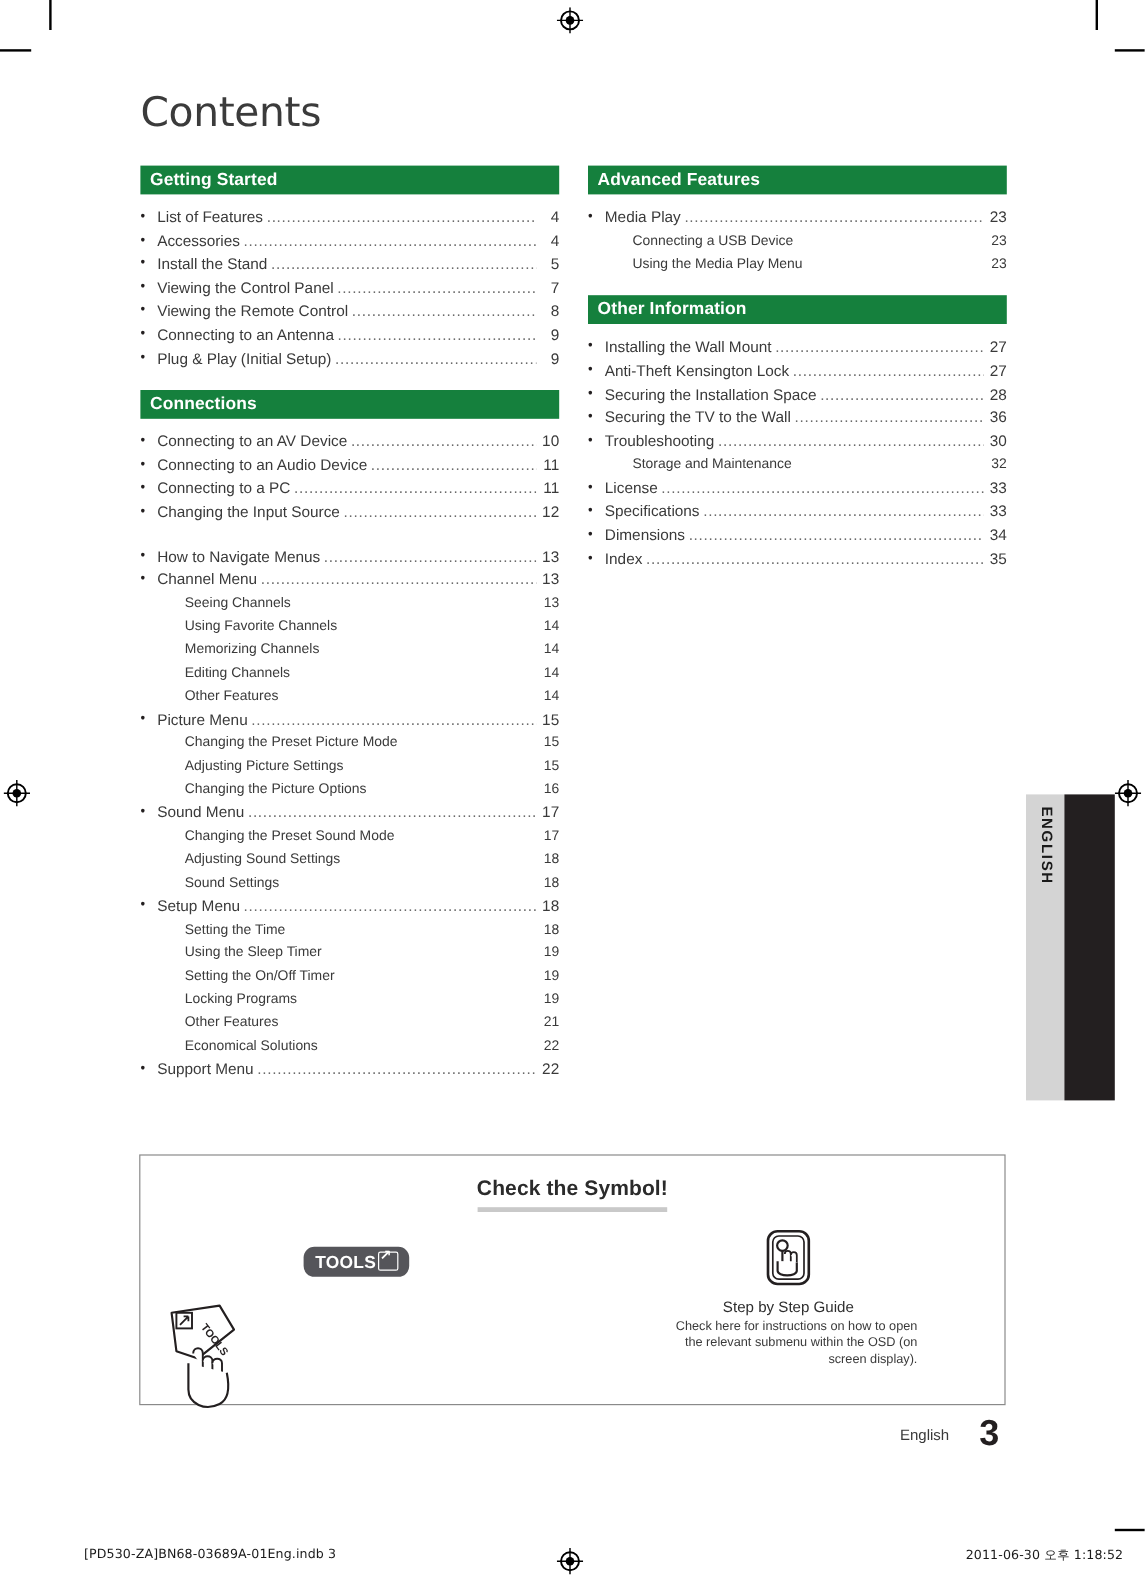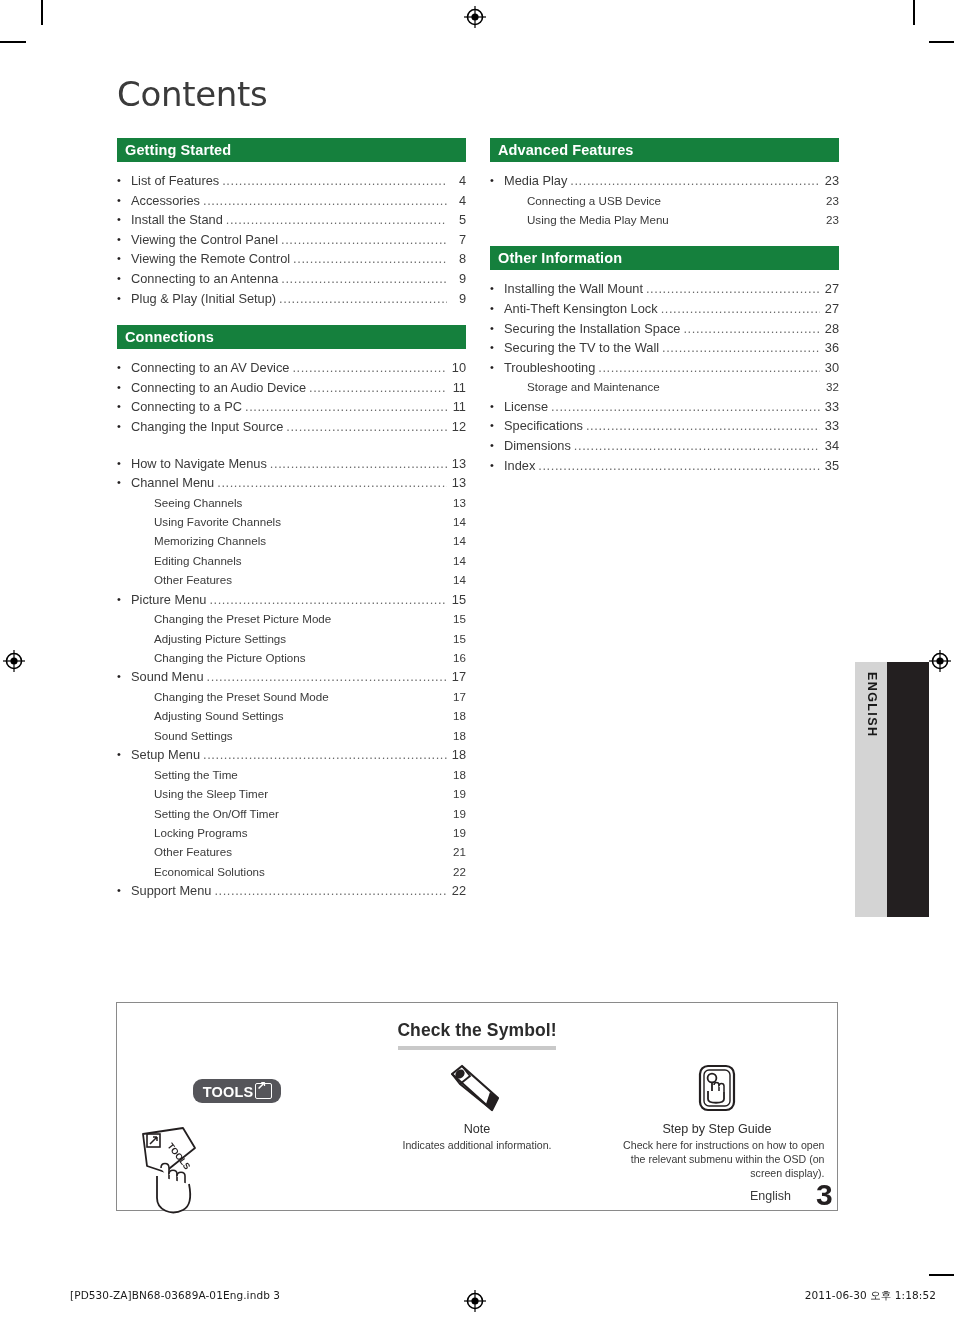--- a/index.html
+++ b/index.html
@@ -79,21 +79,20 @@
     color:#1a1a1a;white-space:nowrap;
   }
   .side-black{position:absolute;left:887px;top:662px;width:42px;height:255px;background:#231f20;}
 
   
   .symbol-box{
     position:absolute;left:116px;top:962px;
     width:722px;height:209px;
     border:1px solid #8a8a8a;background:#fff;
     box-sizing:border-box;
-    margin-top:40px;
   }
   .symbol-title{
     text-align:center;font-size:17.5px;font-weight:bold;
     color:#2b2b2b;margin-top:17px;letter-spacing:0.1px;
   }
   .symbol-underline{
     width:158px;height:4px;background:#c9c9c9;
     margin:5px auto 0 auto;
   }
   .symbol-cols{
@@ -522,35 +521,20 @@
           <text x="30" y="22" font-size="9" font-family="Liberation Sans, sans-serif" font-weight="bold" fill="#231f20" transform="rotate(52 30 22)">TOOLS</text>
           <path d="M24 44 C24 38 32 38 32 44 L32 56" fill="#fff" stroke="#231f20" stroke-width="1.6"></path>
           <path d="M32 50 C32 45 40 45 40 50 L40 58" fill="#fff" stroke="#231f20" stroke-width="1.6"></path>
           <path d="M40 52 C40 47 48 47 48 52 L48 60" fill="#fff" stroke="#231f20" stroke-width="1.6"></path>
           <path d="M20 52 L20 74 C20 86 34 92 46 86 C54 82 54 70 52 60" fill="#fff" stroke="#231f20" stroke-width="1.8"></path>
         </svg>
       </div>
       <div class="head"></div>
     </div>
 
-    <div class="sym-col sym-col-2">
-      <div class="pencil-wrap">
-        <span>
-          <svg width="62" height="54" viewBox="0 0 62 54">
-            <path d="M6 12 L16 4 L52 36 L46 48 Z" fill="#fff" stroke="#231f20" stroke-width="2.2" stroke-linejoin="round"></path>
-            <path d="M6 12 L14 22 L46 48" fill="none" stroke="#231f20" stroke-width="1.8"></path>
-            <path d="M16 4 L24 14 L14 22" fill="none" stroke="#231f20" stroke-width="1.8"></path>
-            <ellipse cx="14" cy="12" rx="5" ry="4" transform="rotate(-38 14 12)" fill="#231f20"></ellipse>
-            <path d="M44 30 L52 36 L46 48 L40 42 Z" fill="#231f20"></path>
-          </svg>
-        </span>
-      </div>
-      <div class="head">Note</div>
-      <div class="desc"><span>Indicates additional information.</span></div>
-    </div>
 
     <div class="sym-col sym-col-3">
       <div class="step-wrap">
         <span>
           <svg width="46" height="52" viewBox="0 0 46 52">
             <rect x="6" y="3" width="34" height="44" rx="8" fill="#fff" stroke="#231f20" stroke-width="2.2"></rect>
             <rect x="10" y="7" width="26" height="36" rx="5" fill="#fff" stroke="#231f20" stroke-width="1.4"></rect>
             <circle cx="18" cy="15" r="4.4" fill="#fff" stroke="#231f20" stroke-width="1.8"></circle>
             <path d="M18 19 L18 28" stroke="#231f20" stroke-width="1.8"></path>
             <path d="M20 22 C20 18.5 25 18.5 25 22 L25 28" fill="#fff" stroke="#231f20" stroke-width="1.5"></path>

